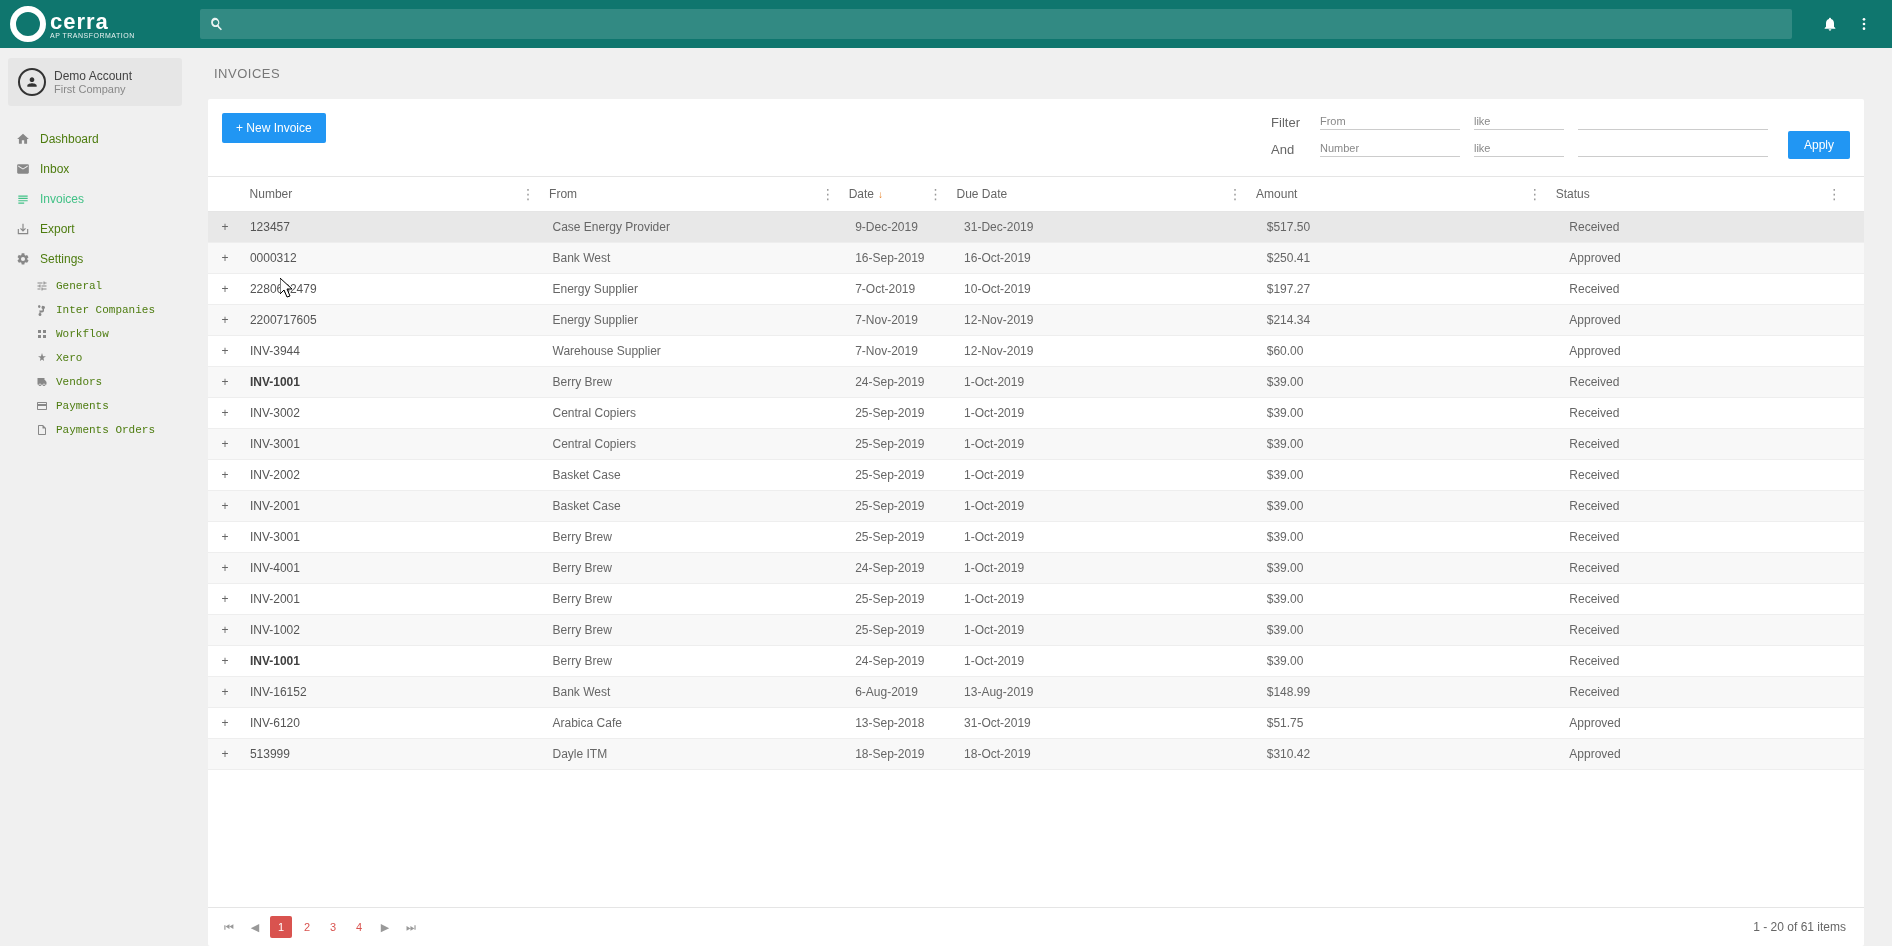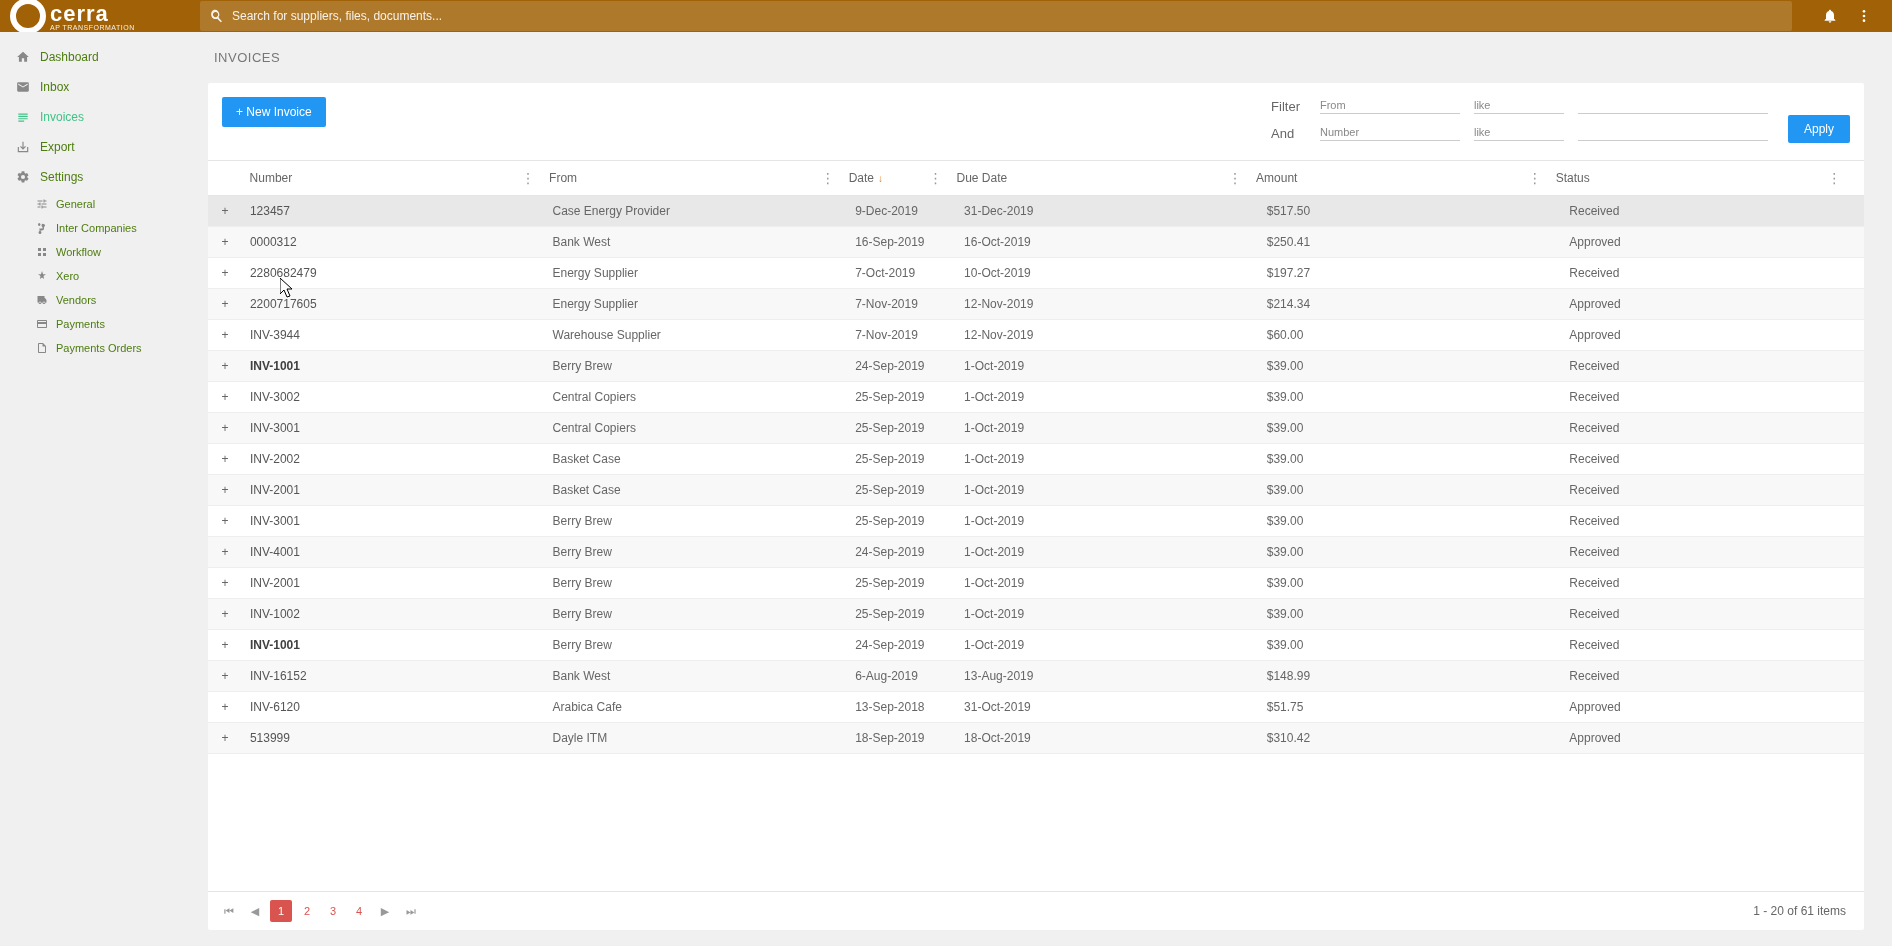--- a/index.html
+++ b/index.html
@@ -1,19 +1,19 @@
 <!DOCTYPE html>
 <html><head>
 <meta charset="utf-8">
 <style>
 * { margin: 0; padding: 0; box-sizing: border-box; }
 body { font-family: Arial, Helvetica, sans-serif; font-size: 12px; background: #f0f0f0; color: #555; width: 1892px; height: 946px; overflow: hidden; }
 
 
-.header { height: 32px; background: #a16207; display: flex; align-items: center; padding: 0 10px; }
+.header { height: 48px; background: #0f766e; display: flex; align-items: center; padding: 0 10px; }
 .logo-area { display: flex; align-items: center; width: 180px; color: #fff; }
 .logo-o { width: 36px; height: 36px; margin-right:4px; }
 .logo-text { font-size: 22px; font-weight: 600; letter-spacing: 1px; }
 .logo-sub { font-size: 7px; letter-spacing: 0.5px; opacity: 0.9; display:block; margin-top:-3px; }
 .search-wrap { flex: 1; display: flex; align-items: center; background: rgba(255,255,255,0.15); border-radius: 2px; height: 30px; margin: 0 10px; padding: 0 10px; }
 .search-wrap svg { width:14px; height:14px; fill:#fff; opacity:0.9; margin-right:8px;}
 .search-input { flex:1; background: transparent; border: none; color: #fff; font-size: 12px; outline: none; }
 .search-input::placeholder { color: #fff; opacity:0.9; }
 .header-icons { width: 80px; display: flex; justify-content: flex-end; align-items: center; gap: 18px; padding-right:10px; }
 .header-icons svg { width: 16px; height: 16px; fill: #fff; cursor:pointer; }
@@ -25,21 +25,21 @@
 .sidebar { width: 190px; background: #f0f0f0; padding: 10px 8px; }
 .account-box { background: #e6e6e6; border-radius: 3px; padding: 10px; display: flex; align-items: center; margin-bottom: 18px; }
 .avatar { width: 28px; height: 28px; border: 2px solid #333; border-radius: 50%; display:flex; align-items:center; justify-content:center; margin-right:8px;}
 .avatar svg{ width:14px; height:14px; fill:#333;}
 .account-name { font-size: 12px; color: #444; }
 .account-company { font-size: 11px; color: #888; }
 .nav-item { display: flex; align-items: center; padding: 8px 8px; font-size: 12px; color: #4d7c0f; cursor: pointer; }
 .nav-item.active { color: #41c186; }
 .nav-item svg { width: 14px; height: 14px; fill: #888; margin-right: 10px; }
 .nav-item.active svg { fill: #41c186; }
-.subnav { padding-left: 20px; }
+.subnav { padding-left: 20px; font-family: Liberation Mono, monospace; }
 .subnav .nav-item { padding: 6px 8px; font-size:11px; }
 .subnav .nav-item svg { width:12px; height:12px; margin-right:8px; }
 
 
 .main { flex: 1; padding: 18px 28px 0 18px; overflow:hidden; display:flex; flex-direction:column; }
 .page-title { font-size: 13px; color: #777; letter-spacing: 0.5px; margin-bottom: 18px; margin-left:6px;}
 .panel { background: #fff; border-radius: 2px; flex:1; display:flex; flex-direction:column; overflow:hidden;gap:7px; }
 .panel-top { display: flex; justify-content: space-between; align-items:flex-start; padding: 14px 14px 10px 14px; }
 .new-btn { background: #2196f3; color: #fff; border: none; padding: 8px 14px; font-size: 12px; border-radius: 2px; cursor: pointer; }
 .filter-area { display:flex; align-items:flex-start; gap: 20px; }
@@ -94,37 +94,47 @@
       </svg>
     <div>
       <span class="logo-text">cerra</span>
       <span class="logo-sub">AP TRANSFORMATION</span>
     </div>
   </div>
   <div class="search-wrap">
     <svg viewBox="0 0 24 24">
         <path d="M15.5 14h-.79l-.28-.27a6.471 6.471 0 001.57-5.34C15.27 4.01 11.26.0 6.88 1.48 2.5 2.96 1.02 7.97 2.5 12.35c1.48 4.38 6.49 5.86 10.87 4.38l.27.28v.79l5 4.99L20.49 21l-4.99-5zm-6 0C7.01 14 5 11.99 5 9.5S7.01 5 9.5 5 14 7.01 14 9.5 11.99 14 9.5 14z"></path>
       </svg>
-    <input class="search-input" placeholder="Search for suppliers, files, documents..." style="">
   </div>
   <div class="header-icons">
     <svg viewBox="0 0 24 24">
         <path d="M12 22c1.1 0 2-.9 2-2h-4c0 1.1.9 2 2 2zm6-6V11c0-3.07-1.64-5.64-4.5-6.32V4c0-.83-.67-1.5-1.5-1.5S10.5 3.17 10.5 4v.68C7.64 5.36 6 7.92 6 11v5l-2 2v1h16v-1l-2-2z"></path>
       </svg>
     <svg viewBox="0 0 24 24">
         <circle cx="12" cy="5" r="2"></circle>
         <circle cx="12" cy="12" r="2"></circle>
         <circle cx="12" cy="19" r="2"></circle>
       </svg>
   </div>
 </div>
 
 <div class="layout">
 
   <div class="sidebar">
+    <div class="account-box">
+      <div class="avatar">
+          <svg viewBox="0 0 24 24">
+            <path d="M12 12c2.21 0 4-1.79 4-4S14.21 4 12 4 8 5.79 8 8s1.79 4 4 4zm0 2c-2.67 0-8 1.34-8 4v2h16v-2c0-2.66-5.33-4-8-4z"></path>
+          </svg>
+        </div>
+      <div>
+        <div class="account-name">Demo Account</div>
+        <div class="account-company">First Company</div>
+      </div>
+    </div>
 
     <div class="nav-item">
       <svg viewBox="0 0 24 24">
           <path d="M10 20v-6h4v6h5v-8h3L12 3 2 12h3v8z"></path>
         </svg>
       <span>Dashboard</span>
     </div>
     <div class="nav-item">
       <svg viewBox="0 0 24 24">
           <path d="M20 4H4c-1.1 0-2 .9-2 2v12c0 1.1.9 2 2 2h16c1.1 0 2-.9 2-2V6c0-1.1-.9-2-2-2zm0 4l-8 5-8-5V6l8 5 8-5v2z"></path>

